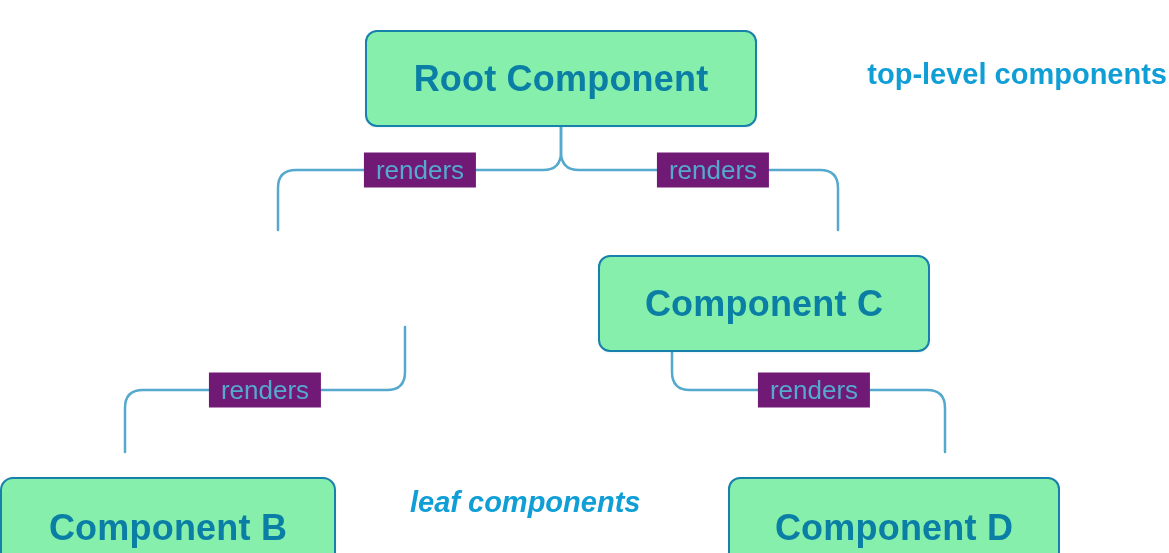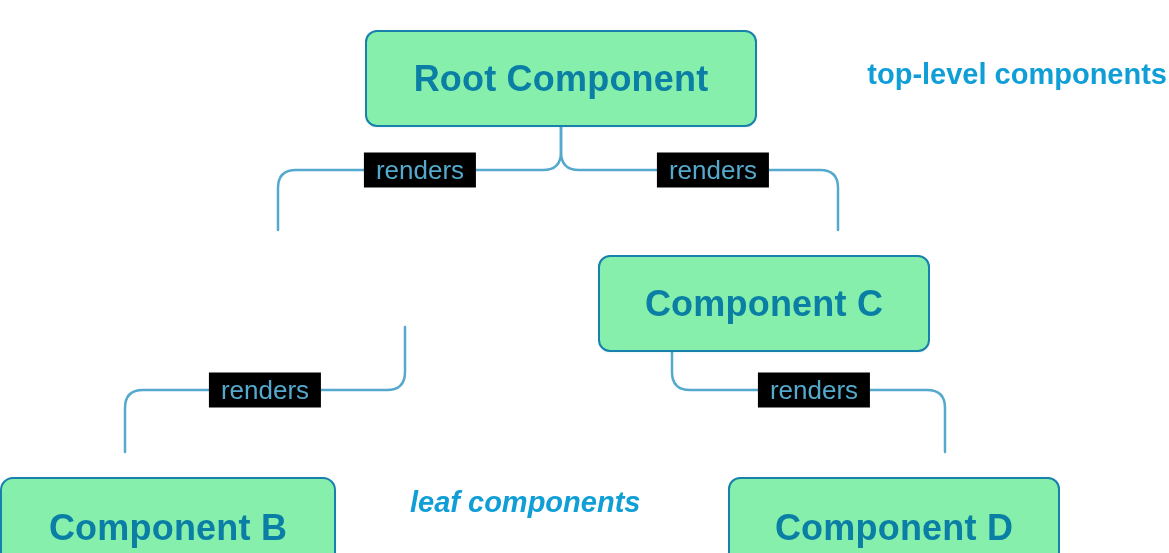--- a/index.html
+++ b/index.html
@@ -39,21 +39,21 @@
     margin-top: 25px;
   }
   .node-root { left: 365px; top: 5px;   width: 392px; height: 97px; }
   .node-a    { left: 170px; top: 230px; width: 332px; height: 97px; }
   .node-c    { left: 598px; top: 230px; width: 332px; height: 97px; }
   .node-b    { left: 0px;   top: 452px; width: 336px; height: 101px; border-radius: 13px; }
   .node-d    { left: 728px; top: 452px; width: 332px; height: 101px; }
   .edge-label {
     position: absolute;
     transform: translate(-50%, -50%);
-    background: #000000;
+    background: #701a75;
     padding: 2px 12px;
     color: #54a9cd;
     font-size: 26px;
     font-weight: 500;
     white-space: nowrap;
   }
   .edge-label-1 { left: 420px; top: 170px; }
   .edge-label-2 { left: 713px; top: 170px; }
   .edge-label-3 { left: 265px; top: 390px; }
   .edge-label-4 { left: 814px; top: 390px; }

